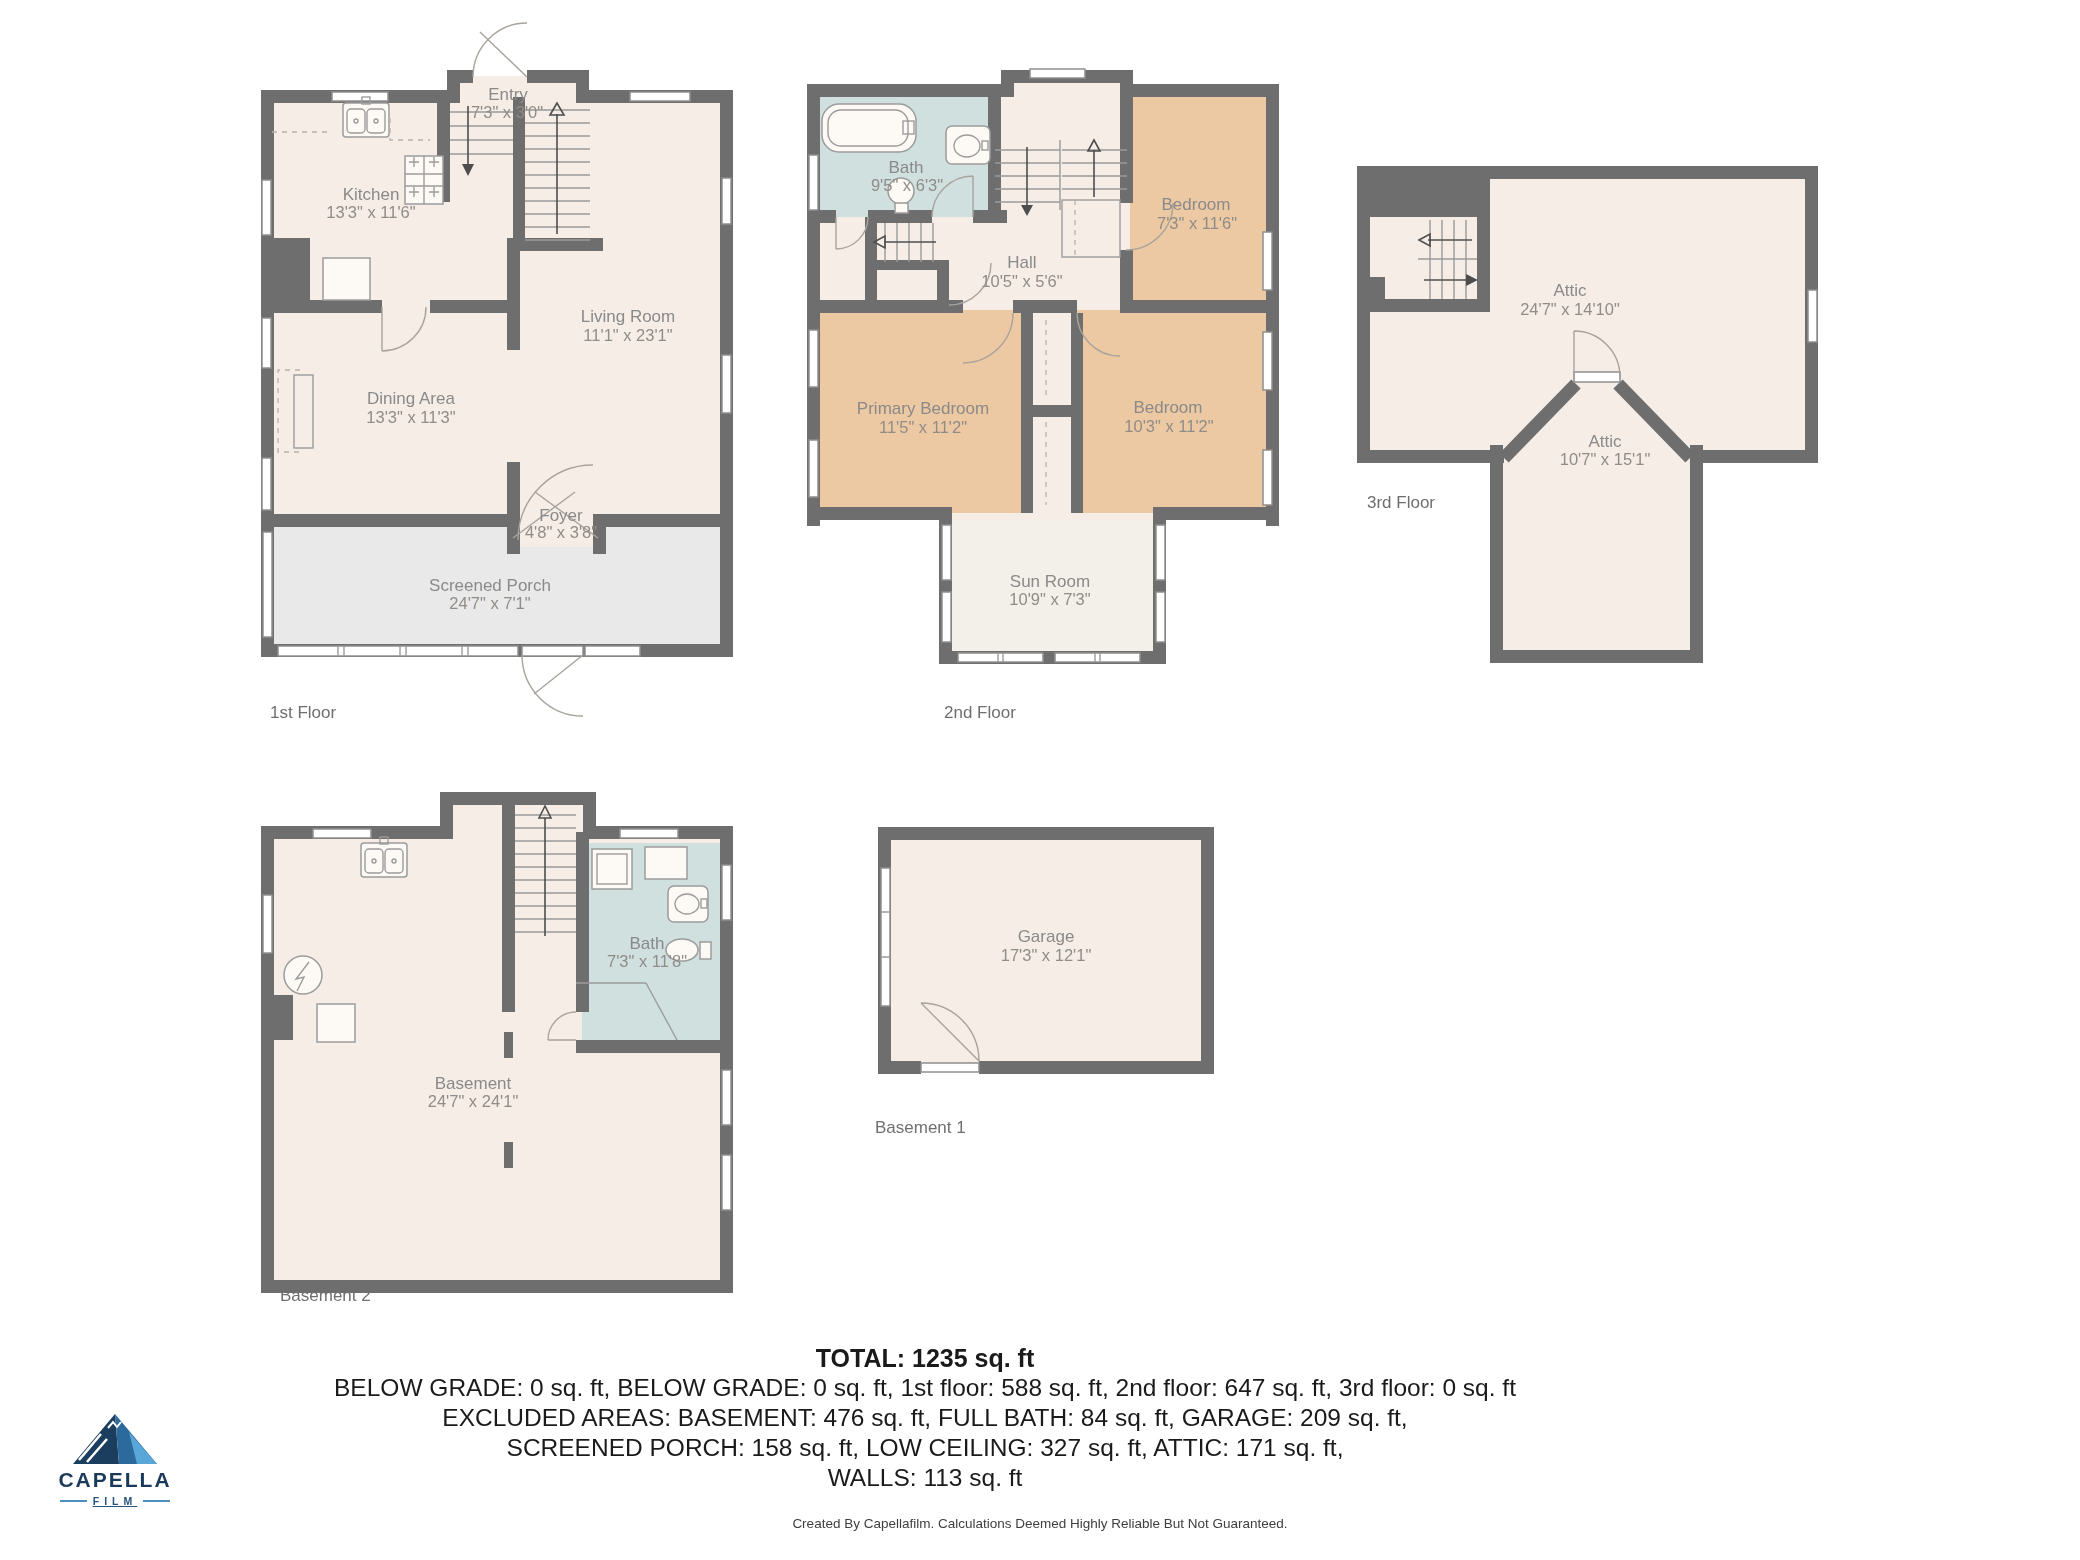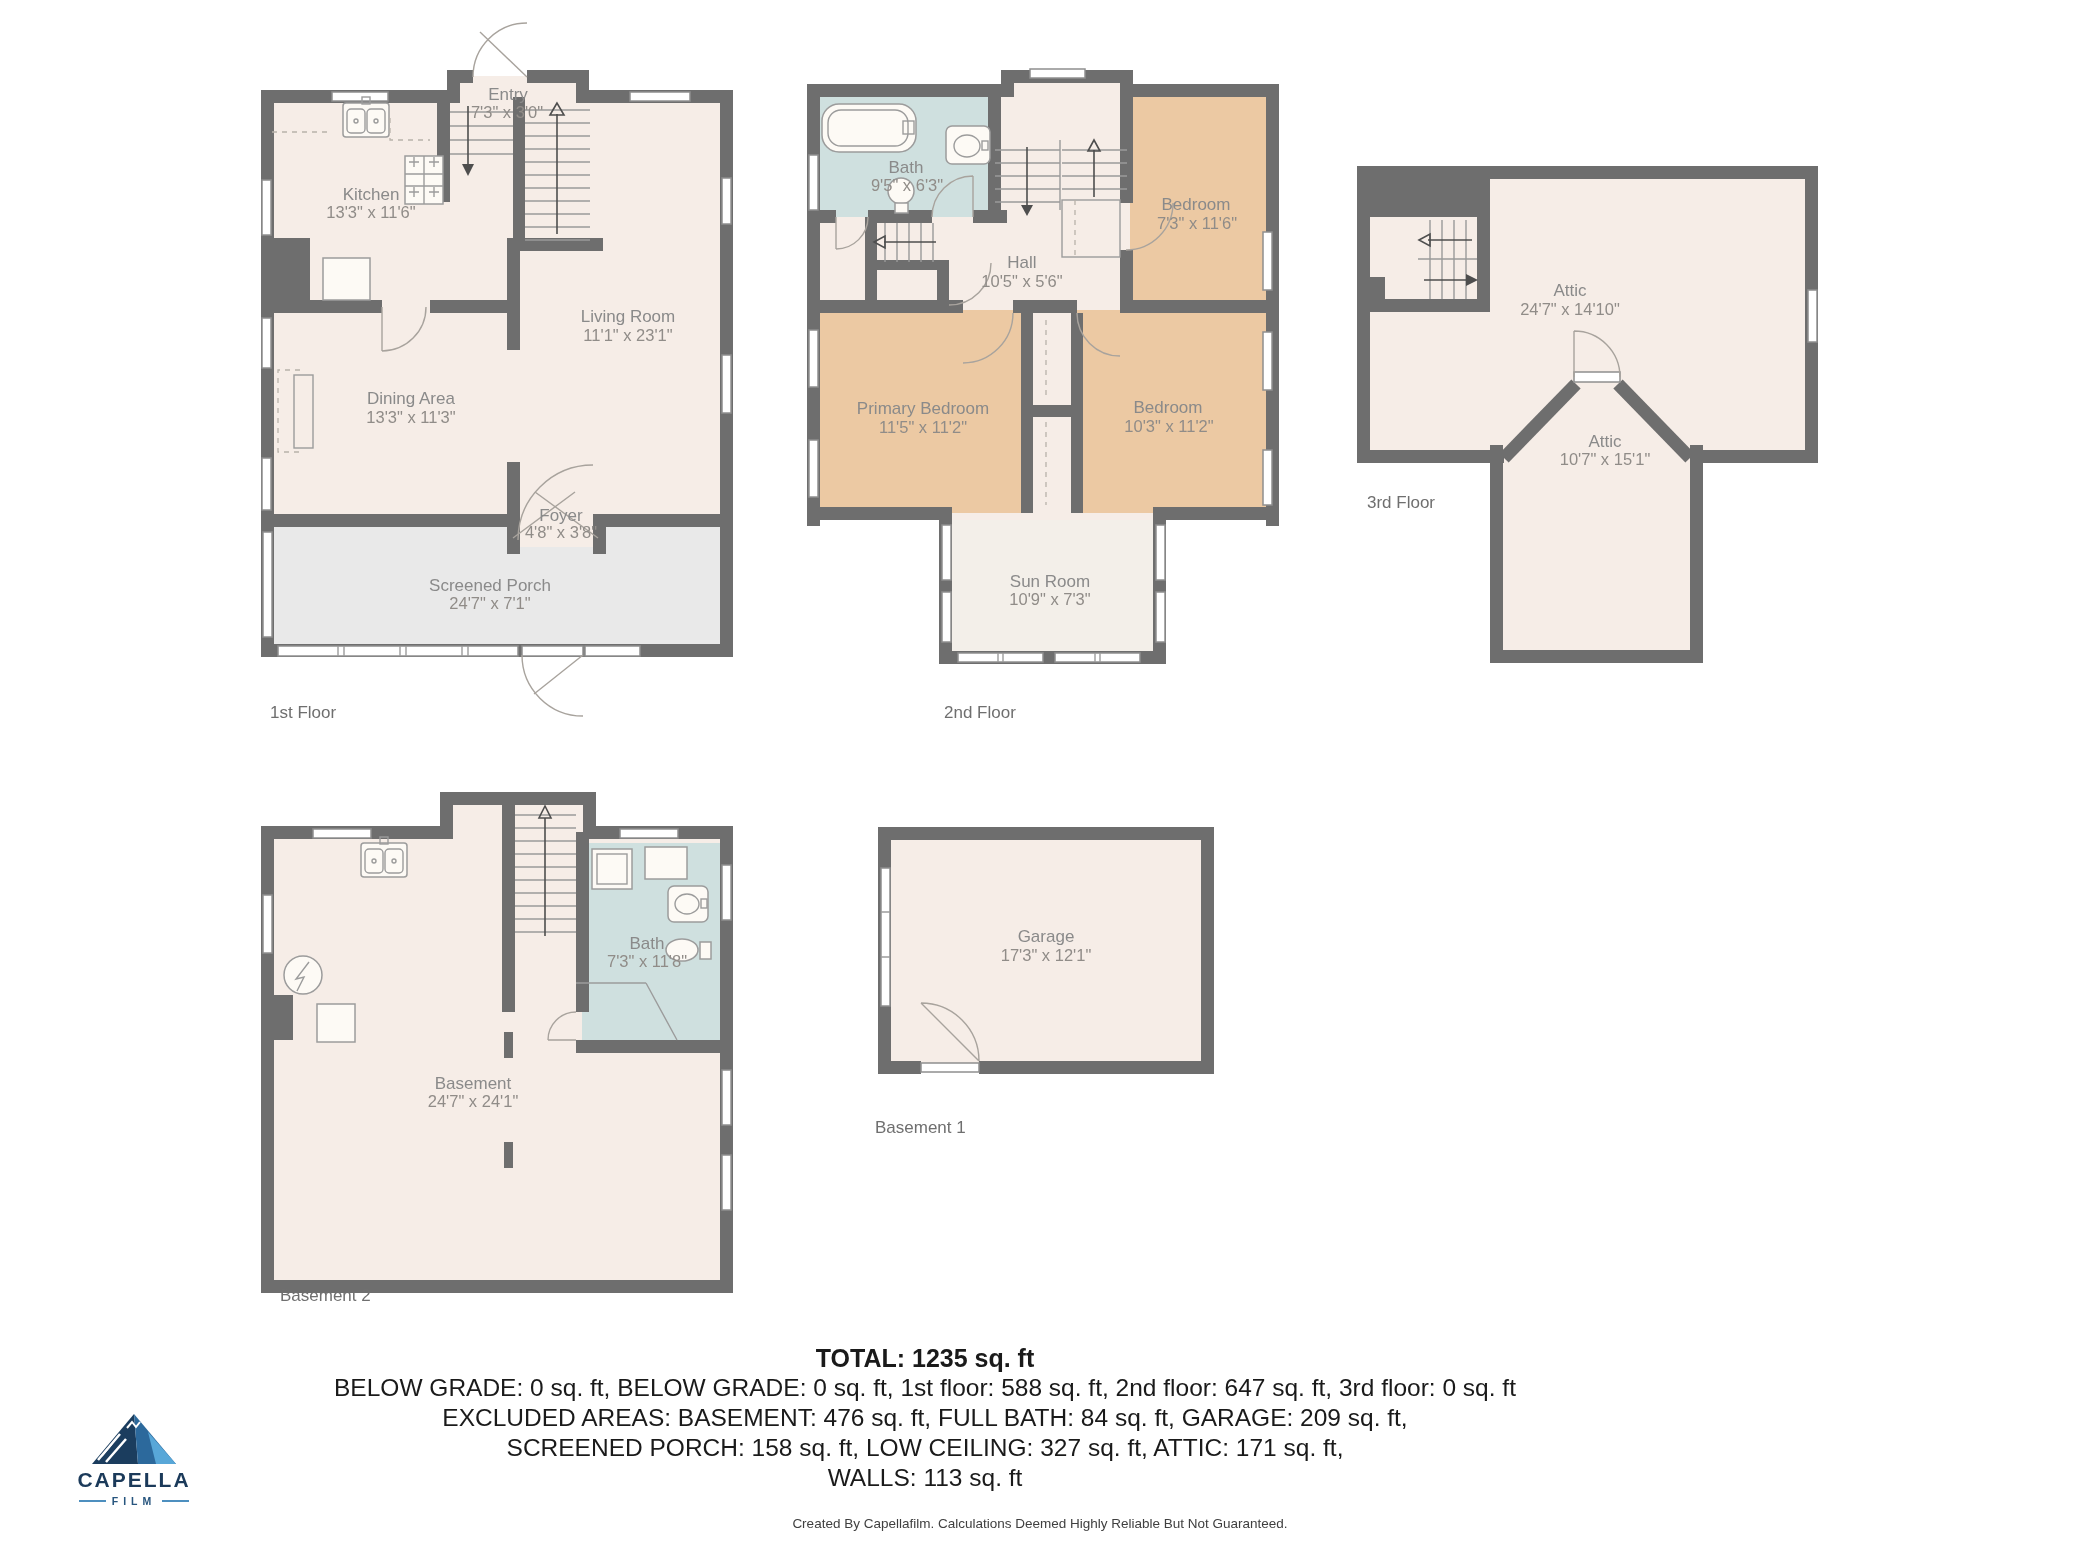--- a/index.html
+++ b/index.html
@@ -20,25 +20,25 @@
   text.rname,text.rdims{font-family:"Liberation Sans",sans-serif;font-size:17px;fill:#8a8a8a;text-anchor:middle;}
   text.rdims{font-size:16.5px;fill:#908c88;}
   text.flabel{font-family:"Liberation Sans",sans-serif;font-size:17px;fill:#6f6f6f;text-anchor:start;}
   
   .summary{position:absolute;left:0;top:1343px;width:1850px;text-align:center;color:#1a1a1a;}
   .summary .total{font-size:25px;font-weight:bold;line-height:30px;}
   .summary .line{font-size:24.5px;line-height:30px;}
   .disclaimer{position:absolute;left:0;top:1516px;width:2080px;text-align:center;
               font-size:13.5px;color:#404040;}
   
-  .logo{position:absolute;left:67px;top:1412px;width:134px;text-align:center;}
+  .logo{position:absolute;left:48px;top:1412px;width:134px;text-align:center;}
   .logo .brand{font-size:21px;font-weight:bold;letter-spacing:2px;color:#1b3a5a;margin-top:2px;}
   .logo .subrow{display:flex;align-items:center;justify-content:center;margin-top:3px;}
   .logo .rule{display:inline-block;width:27px;height:2px;background:#4d8fbf;}
-  .logo .sub{font-size:10.5px;letter-spacing:5px;color:#27557e;margin:0 6px;font-weight:bold;}
+  .logo .sub{font-size:10.5px;letter-spacing:5px;color:#27557e;margin:0 6px;font-weight:bold;text-decoration:underline;}
 </style>
 </head>
 <body>
 
 <div class="canvas">
 <svg width="2080" height="1560" viewBox="0 0 2080 1560">
 
   <g>
     <rect x="267" y="97" width="460" height="424" fill="#f6ede7"></rect>
     <rect x="453" y="76" width="130" height="25" fill="#f6ede7"></rect>

